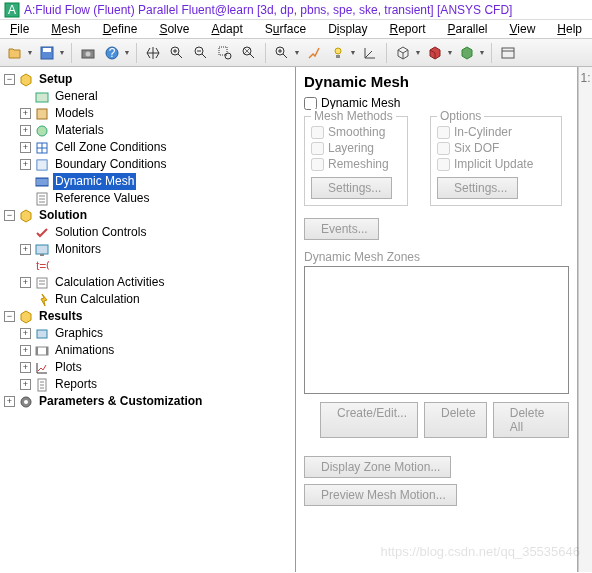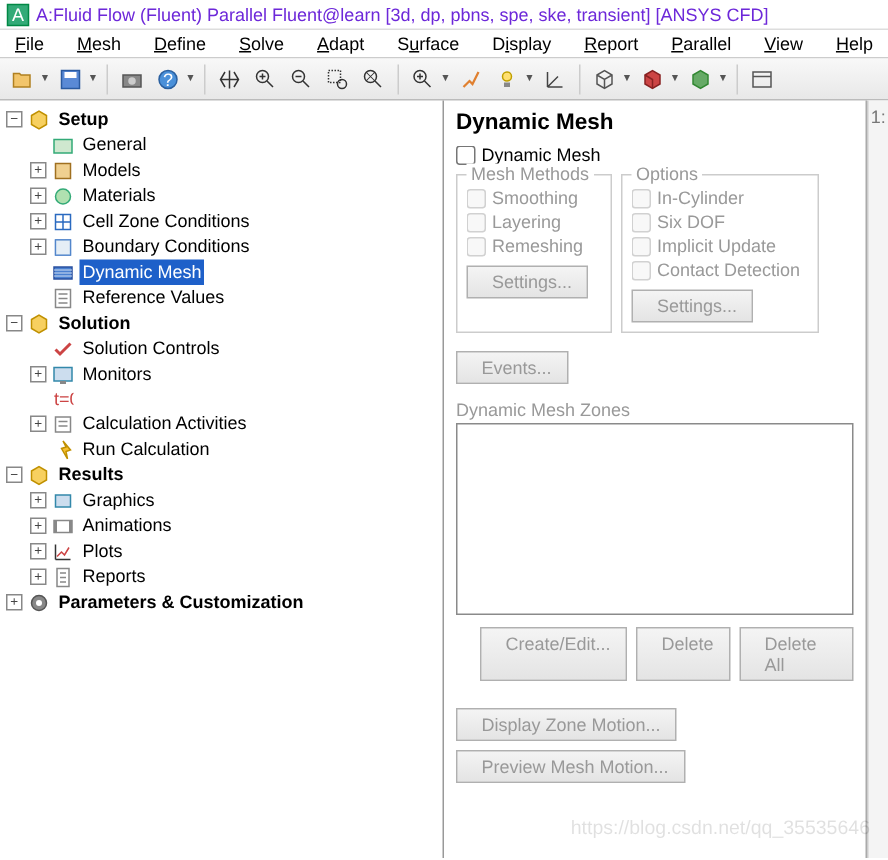--- a/index.html
+++ b/index.html
@@ -24,21 +24,21 @@
   .tree .noexp { width: 11px; height: 11px; }
   .tree .ticon { width: 16px; height: 16px; display: flex; align-items: center; justify-content: center; }
   .tree .label { padding: 0 2px; }
   .tree .label.bold { font-weight: bold; }
   .tree .label.sel { background: #1e60c9; color: #fff; }
   .right-panel { flex: 1; display: flex; }
   .task-panel { flex: 1; padding: 6px 8px; overflow: auto; border-right: 1px solid #aaa; }
   .task-title { font-size: 15px; font-weight: bold; margin-bottom: 6px; }
   .chk { display: flex; align-items: center; gap: 4px; margin-bottom: 6px; }
   .chk input { width: 13px; height: 13px; }
-  .groupbox-row { display: flex; gap: 6px; }
+  .groupbox-row { display: flex; gap: 22px; }
   .groupbox { border: 1px solid #ccc; padding: 6px; position: relative; }
   .groupbox .gtitle { position: absolute; top: -8px; left: 6px; background: #fff; padding: 0 3px; color: #999; }
   .groupbox .opt { display: flex; align-items: center; gap: 4px; margin: 2px 0; color: #999; }
   .groupbox .opt input { width: 13px; height: 13px; }
   .btn { background: linear-gradient(#f4f4f4,#e4e4e4); border: 1px solid #b0b0b0; padding: 3px 10px; color: #555; cursor: default; display: inline-block; }
   .btn.disabled { color: #999; padding-left: 16px; }
   .dmz-label { color: #999; margin: 10px 0 2px; }
   .listbox { border: 1px solid #8a8a8a; height: 128px; background: #fff; }
   .btnrow { display: flex; gap: 6px; margin-top: 8px; margin-left: 16px; }
   .side-strip { width: 14px; background: #f4f4f4; border-left: 1px solid #ccc; display:flex; align-items:flex-start; justify-content:center; padding-top:4px; font-size:10px; color:#777;}
@@ -460,24 +460,20 @@
               <span>In-Cylinder</span>
             </label>
           <label class="opt">
               <input type="checkbox" disabled="" style="">
               <span>Six DOF</span>
             </label>
           <label class="opt">
               <input type="checkbox" disabled="" style="">
               <span>Implicit Update</span>
             </label>
-          <label class="opt">
-              <input type="checkbox" disabled="" style="">
-              <span>Contact Detection</span>
-            </label>
           <div class="btn disabled" style="margin-top:4px">Settings...</div>
         </div>
       </div>
 
       <div style="margin-top:12px">
         <span class="btn disabled">Events...</span>
       </div>
 
       <div class="dmz-label">Dynamic Mesh Zones</div>
       <div class="listbox"></div>

